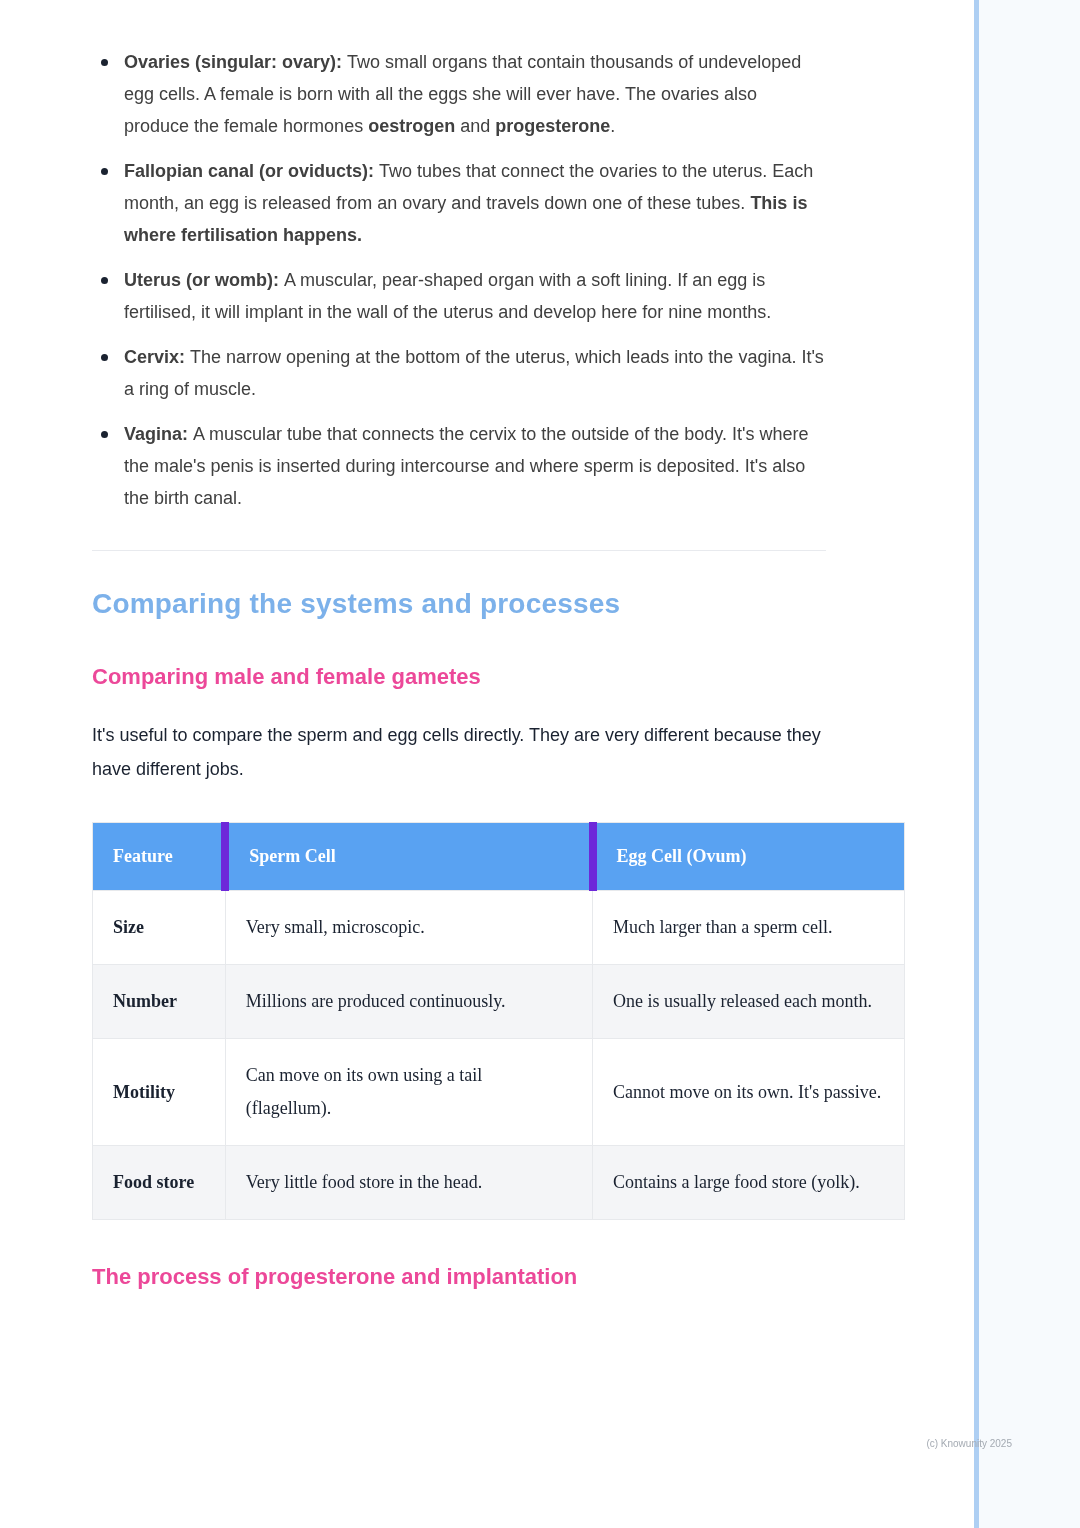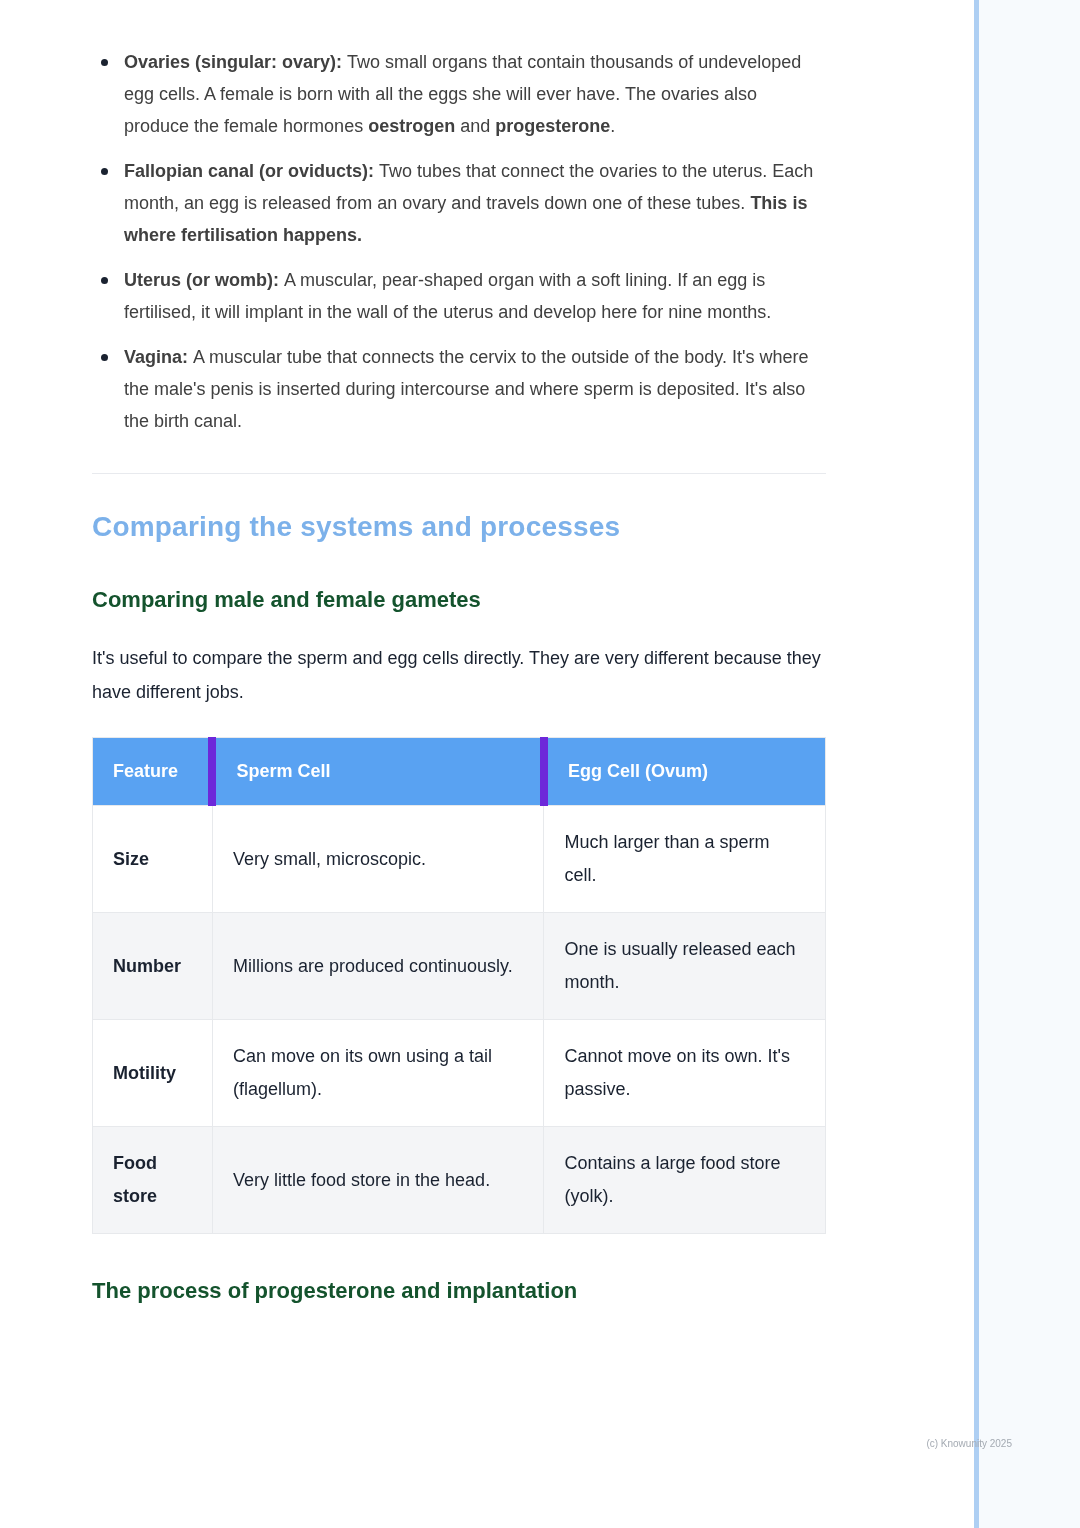--- a/index.html
+++ b/index.html
@@ -58,34 +58,35 @@
     margin-top:37px;
     font-size:28px;
     font-weight:700;
     color:#7cb1ea;
     letter-spacing:0.2px;
   }
   h3.sub-title {
     margin-top:44px;
     font-size:22px;
     font-weight:700;
-    color:#14532d;
+    color:#ec4899;
   }
   p.intro {
     margin-top:28px;
     font-size:18px;
     line-height:34px;
     color:#1a2230;
   }
 
   table.compare {
-    margin-top:28px;
-    width:734px;
+    margin-top:36px;
+    width:813px;
     border-collapse:collapse;
     border:1px solid #e7e9ec;
+    font-family:Liberation Serif, serif;
   }
   table.compare th {
     background:#59a2f2;
     color:#ffffff;
     font-size:18px;
     font-weight:700;
     text-align:left;
     padding:23px 20px;
     vertical-align:middle;
   }
@@ -121,20 +122,23 @@
 
     <ul class="terms">
       <li>
         <span class="dot"></span><span class="b">Ovaries (singular: ovary): </span><span>Two small organs that contain thousands of undeveloped egg cells. A female is born with all the eggs she will ever have. The ovaries also produce the female hormones </span><span class="b">oestrogen</span><span> and </span><span class="b">progesterone</span><span>.</span>
       </li>
       <li>
         <span class="dot"></span><span class="b">Fallopian canal (or oviducts): </span><span>Two tubes that connect the ovaries to the uterus. Each month, an egg is released from an ovary and travels down one of these tubes. </span><span class="b">This is where fertilisation happens.</span>
       </li>
       <li>
         <span class="dot"></span><span class="b">Uterus (or womb): </span><span>A muscular, pear-shaped organ with a soft lining. If an egg is fertilised, it will implant in the wall of the uterus and develop here for nine months.</span>
+      </li>
+      <li>
+        <span class="dot"></span><span class="b">Cervix: </span><span>The narrow opening at the bottom of the uterus, which leads into the vagina. It's a ring of muscle.</span>
       </li>
       <li>
         <span class="dot"></span><span class="b">Vagina: </span><span>A muscular tube that connects the cervix to the outside of the body. It's where the male's penis is inserted during intercourse and where sperm is deposited. It's also the birth canal.</span>
       </li>
     </ul>
 
     <hr class="divider">
 
     <h2 class="section-title">Comparing the systems and processes</h2>
 

